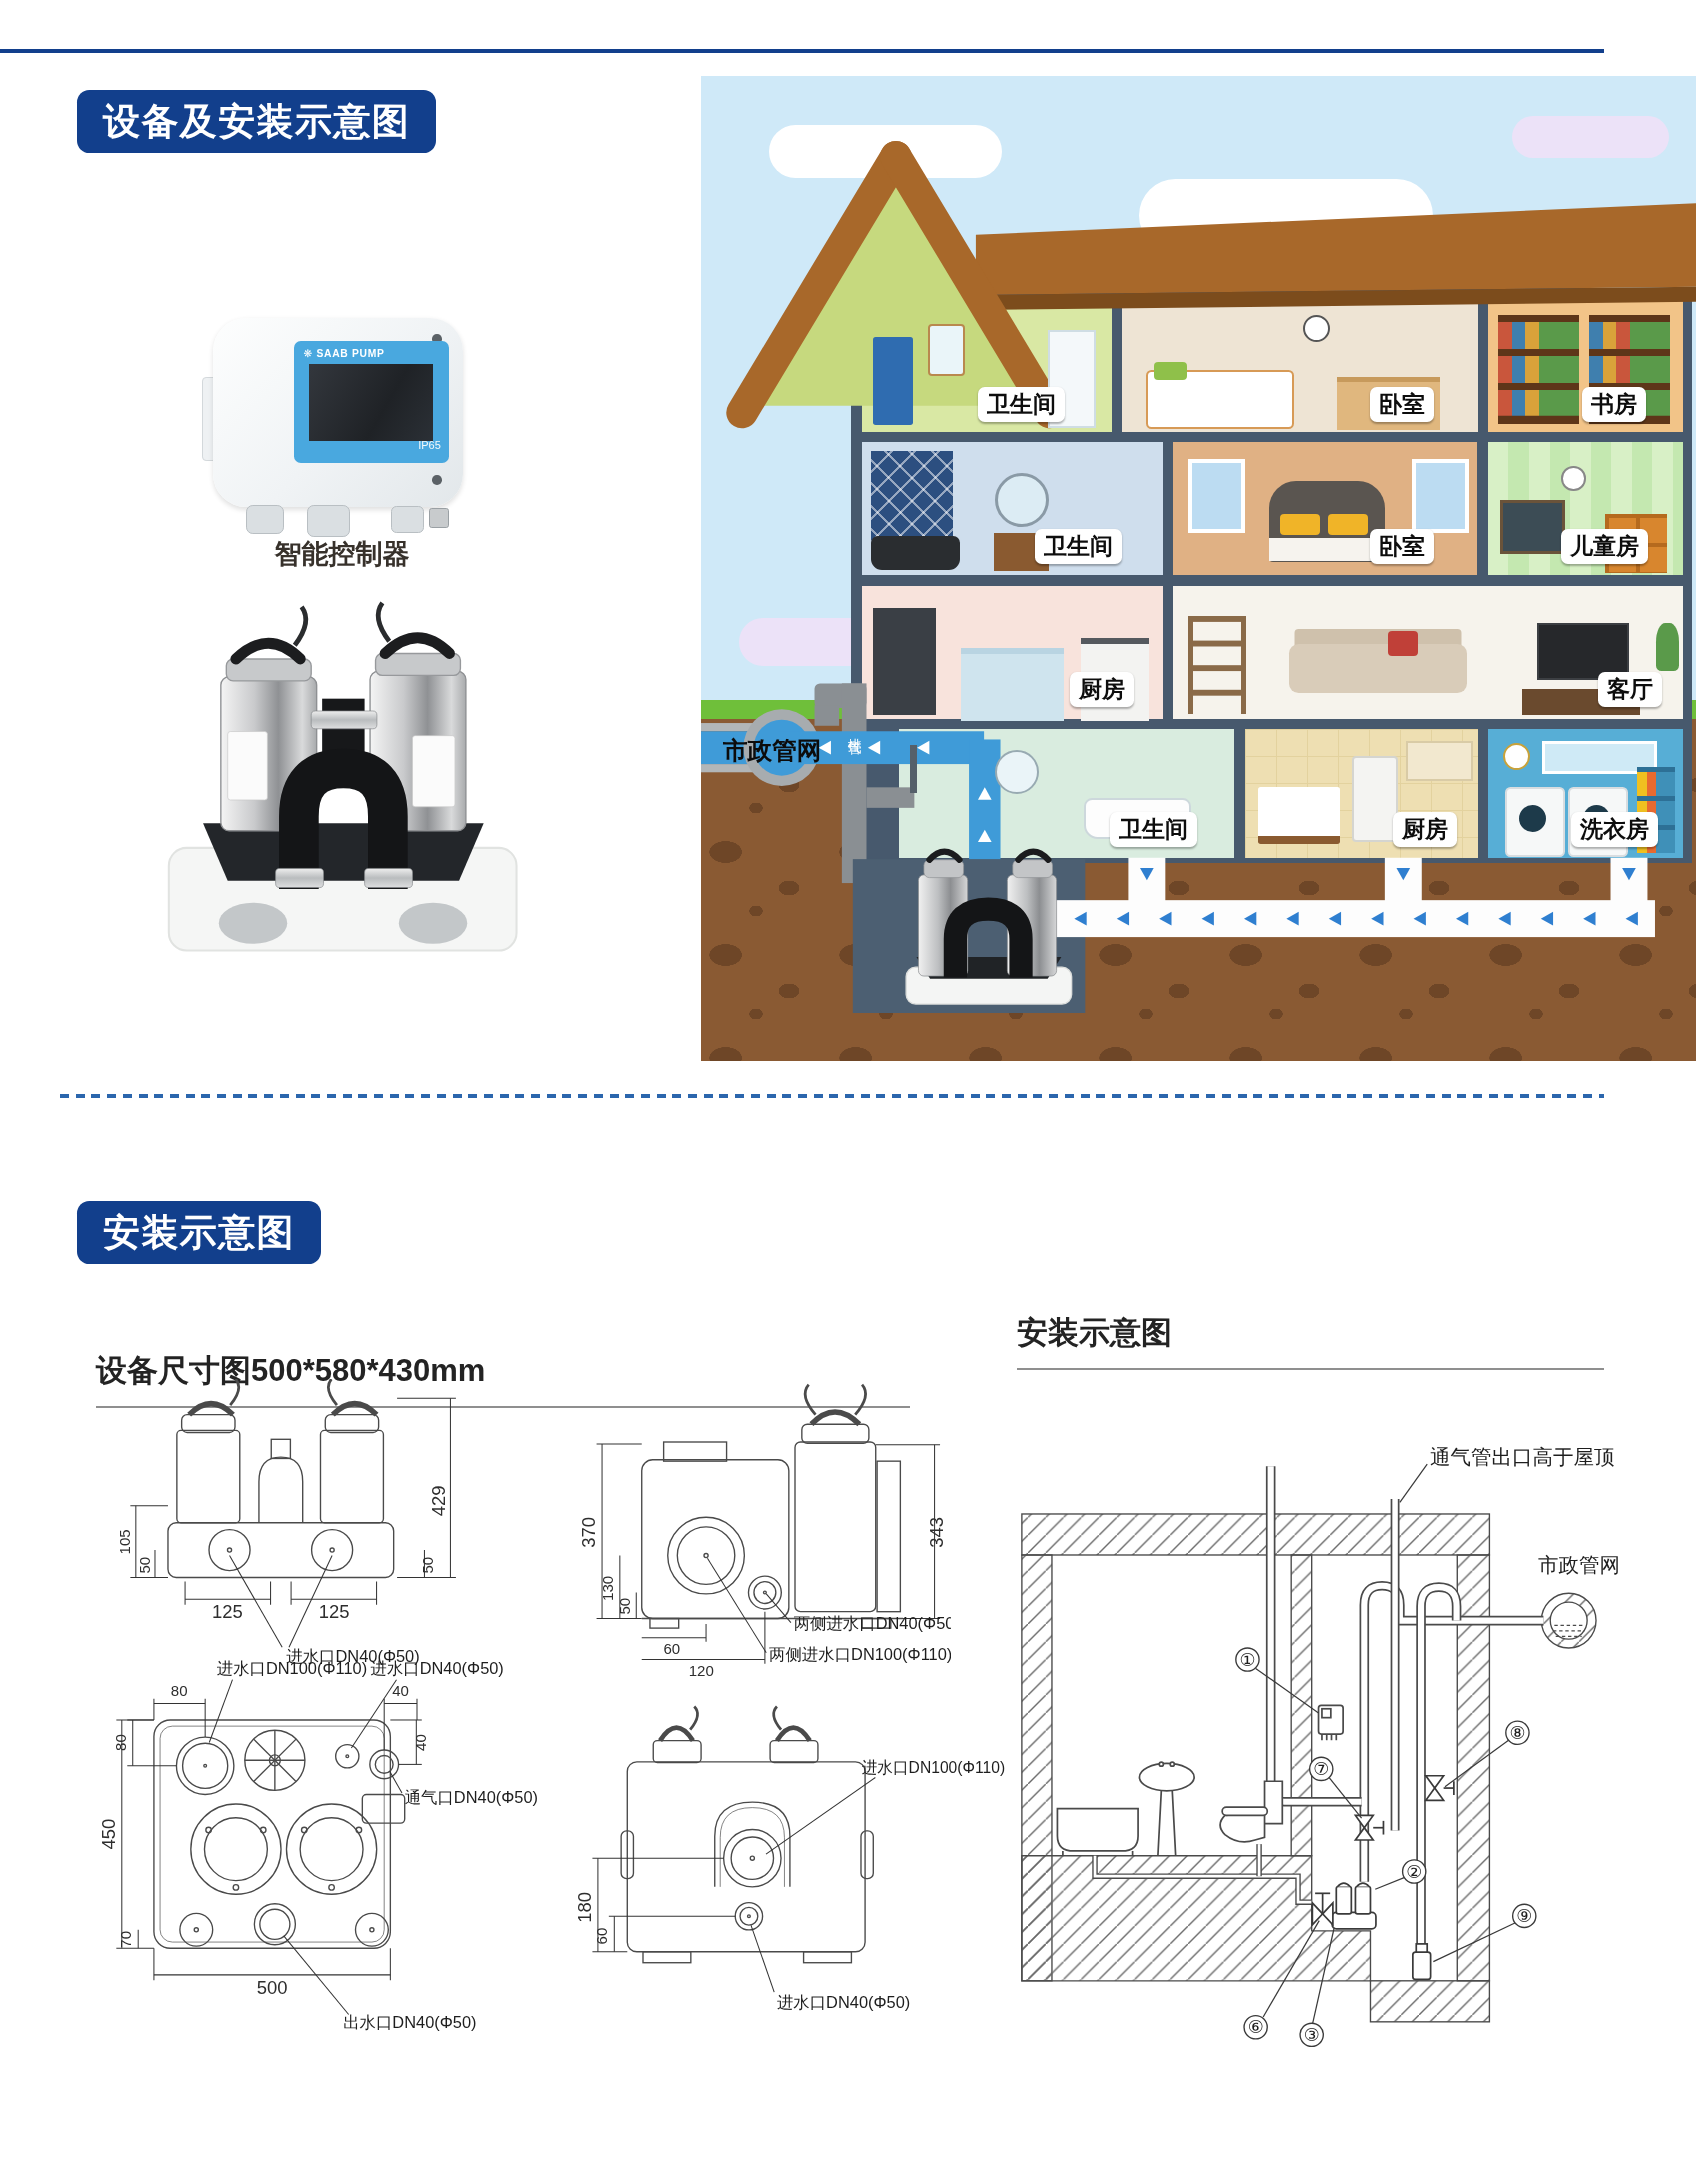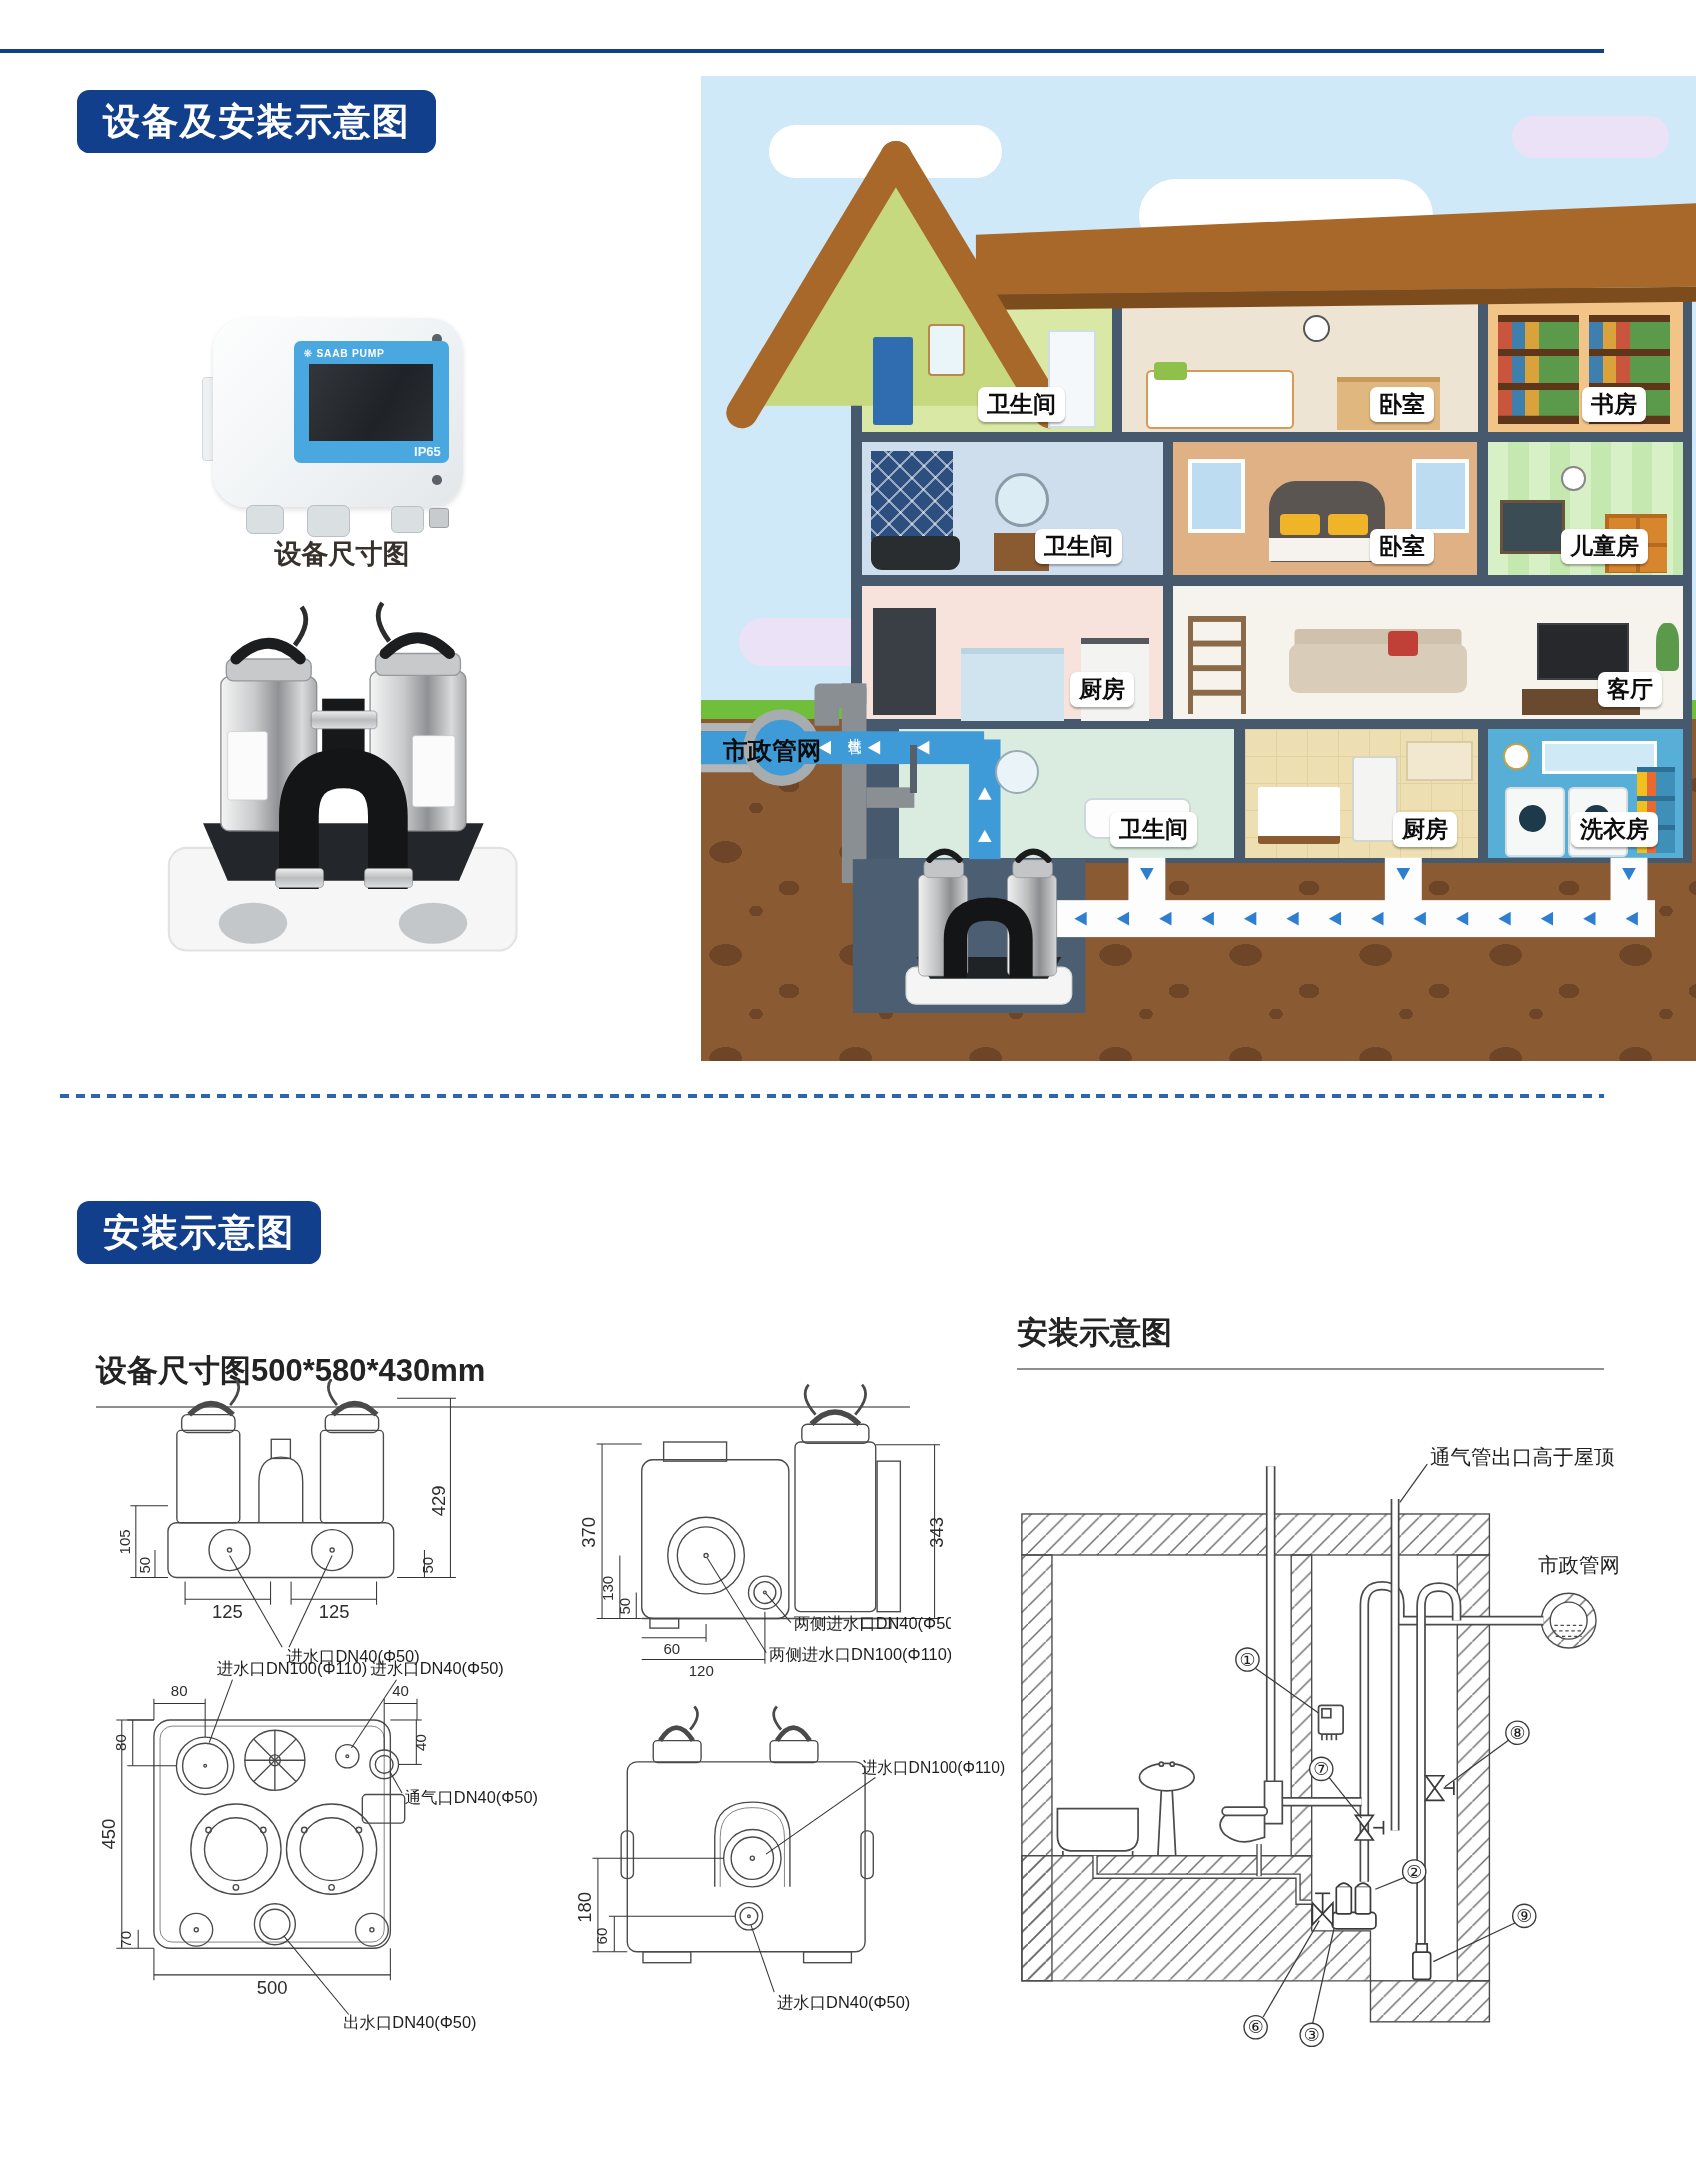--- a/index.html
+++ b/index.html
@@ -44,29 +44,29 @@
     <div class="abs" style="left:4.1px;top:65px;width:19px;height:82px;background:#eef1f3;border:1.4px solid #d3d8db;border-radius:4.1px;"></div>
     <div class="abs" style="left:15px;top:5.5px;width:250px;height:189px;border-radius:33px;
                 background:linear-gradient(135deg,#fdfefe 0%,#f0f3f5 55%,#e2e7ea 100%);box-shadow:0 2.7px 5.5px rgba(0,0,0,.12);"></div>
     <div class="abs" style="left:234px;top:22px;width:9.6px;height:9.6px;border-radius:50%;background:#5b6166;"></div>
     <div class="abs" style="left:234px;top:163px;width:9.6px;height:9.6px;border-radius:50%;background:#5b6166;"></div>
     <div class="abs" style="left:96px;top:29px;width:155px;height:122px;background:#49a8df;border-radius:6.8px;">
       <div class="abs" style="left:9.6px;top:5.5px;color:#fff;font-size:10.3px;font-weight:bold;letter-spacing:0.7px;">
         <span>❋ </span><span>SAAB PUMP</span>
       </div>
       <div class="abs" style="left:15px;top:23px;width:124px;height:77px;background:linear-gradient(120deg,#33373d,#1f2226 60%,#2b3036);"></div>
-      <div class="abs" style="right:8.2px;bottom:4px;color:#f2f8fb;font-size:13px;font-weight:bold;">IP65</div>
+      <div class="abs" style="right:8.2px;bottom:12px;color:#f2f8fb;font-size:11px;font-weight:normal;">IP65</div>
     </div>
     <div class="abs" style="left:48px;top:193px;width:36px;height:27px;background:#dadfe2;border:1.4px solid #b9bfc3;border-radius:6.8px;"></div>
     <div class="abs" style="left:109px;top:193px;width:41px;height:30px;background:#dadfe2;border:1.4px solid #b9bfc3;border-radius:6.8px;"></div>
     <div class="abs" style="left:193px;top:194px;width:31px;height:24.6px;background:#dadfe2;border:1.4px solid #b9bfc3;border-radius:5.5px;"></div>
     <div class="abs" style="left:231px;top:196px;width:18px;height:18px;background:#c8cbcd;border:1.4px solid #9aa0a4;border-radius:2.7px;"></div>
   </div>
   <div class="caption" style="left:205px;top:525px;width:274px;">
-    <span>设备尺寸图</span>
+    <span>智能控制器</span>
   </div>
 
   <svg class="abs" style="left:140px;top:585px;" width="404" height="397" viewBox="0 0 590 580">
     <defs>
       <linearGradient id="steel" x1="0" y1="0" x2="1" y2="0">
         <stop offset="0" stop-color="#f4f4f4"></stop>
           <stop offset="0.35" stop-color="#c9cacc"></stop>
         <stop offset="0.6" stop-color="#8f9194"></stop>
           <stop offset="0.85" stop-color="#d9dadb"></stop>
         <stop offset="1" stop-color="#a9abad"></stop>

